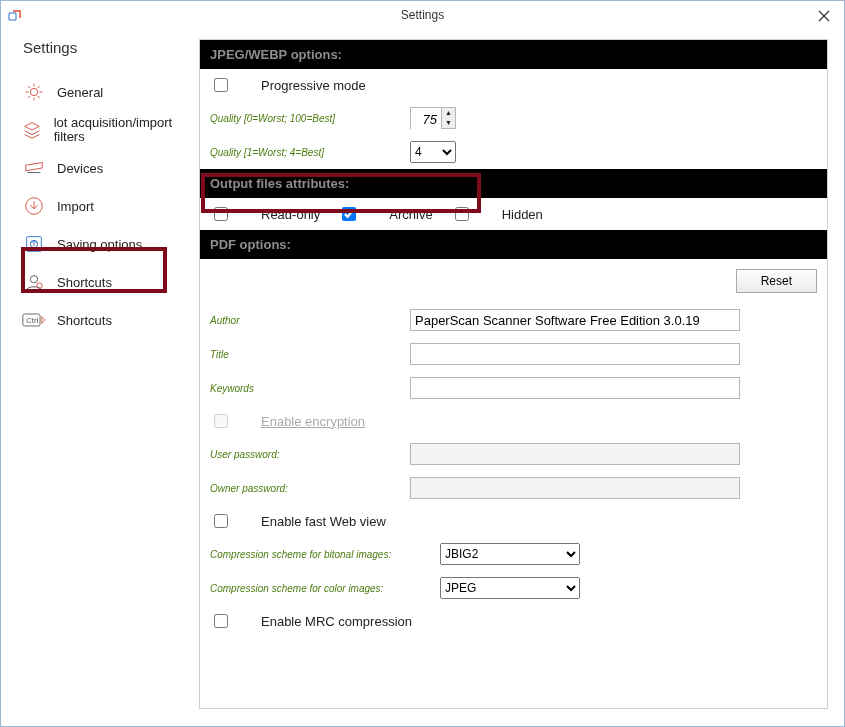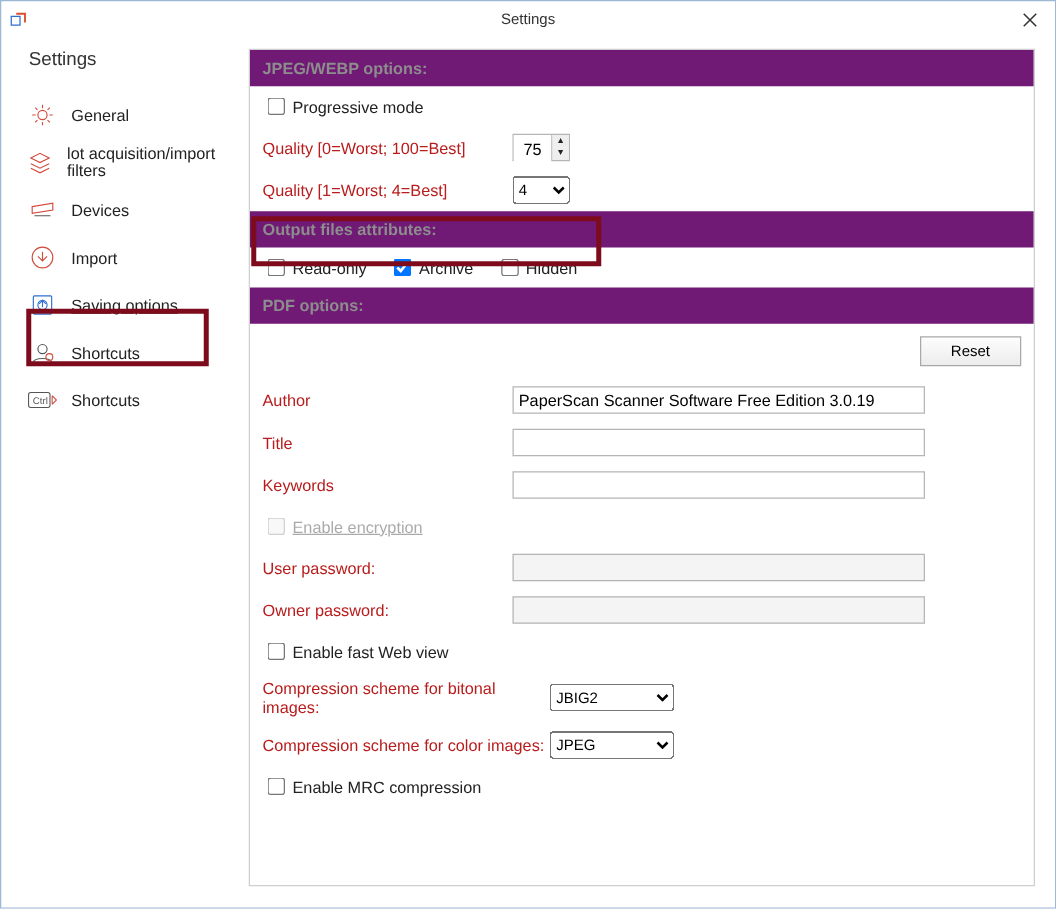--- a/index.html
+++ b/index.html
@@ -12,33 +12,33 @@
   .sidebar { width: 198px; padding: 10px 0 0 14px; }
   .sidebar-title { font-size: 15px; color: #333; margin-bottom: 18px; padding-left: 8px; }
   .nav-item { display: flex; align-items: center; height: 36px; padding: 0 6px; margin: 2px 6px 2px 0; cursor: pointer; }
   .nav-item .icon { width: 26px; display: flex; justify-content: center; margin-right: 10px; }
   .nav-item .label { font-size: 13px; color: #222; }
   .nav-item.active .label { text-decoration: underline; }
   .highlight-box { position: absolute; border: 4px solid #7d0b1c; pointer-events: none; }
 
   .content { flex: 1; padding: 10px 16px 10px 0; position: relative; }
   .scroll { border: 1px solid #cfcfcf; height: 670px; overflow-y: scroll; background: #fff; }
-  .section-head { background: #701a75; font-weight: 600; color: #8d8d8d; padding: 7px 10px; }
+  .section-head { background: #000000; font-weight: 600; color: #8d8d8d; padding: 7px 10px; }
   .row { display: flex; align-items: center; padding: 6px 10px; min-height: 28px; }
-  .row label.text { width: 200px; font-size: 13px; color: #b91c1c; }
+  .row label.text { width: 200px; font-size: 10px; color: #4d7c0f; font-style: italic; }
   input[type=text], input[type=password] { border: 1px solid #b5b5b5; height: 22px; padding: 2px 4px; font-size: 13px; }
   input[type=text].val { width: 330px; }
   input[type=text].pass { width: 330px; background: #f4f4f4; }
-  select.sm { height: 22px; width: 99px; font-size: 12px; }
+  select.sm { height: 22px; width: 140px; font-size: 12px; }
   select.smq { height: 22px; width: 46px; font-size: 12px; }
   .spin { display: inline-flex; align-items: stretch; border: 1px solid #b5b5b5; height: 22px; }
-  .spin input { border: none; width: 30px; text-align: center; padding-left: 4px; font-size: 13px; }
+  .spin input { border: none; width: 30px; text-align: right; padding-left: 4px; font-size: 13px; font-style: italic; }
   .spin .arrows { display: flex; flex-direction: column; border-left: 1px solid #b5b5b5; width: 14px; }
   .spin .arrows div { flex: 1; background: #eee; line-height: 9px; text-align: center; font-size: 7px; cursor: pointer; }
-  .cbx { display: inline-flex; align-items: center; margin-right: 18px; }
+  .cbx { display: inline-flex; align-items: center; margin-right: 18px; gap: 27px; }
   .cbx input { margin-right: 6px; width: 14px; height: 14px; }
   .cbx span { font-size: 13px; }
   .cbx.disabled { color: #aaa; text-decoration: underline; }
   .reset-row { padding: 10px; display: flex; justify-content: flex-end; }
   .btn { border: 1px solid #a8a8a8; background: linear-gradient(#fdfdfd,#ececec); height: 24px; padding: 0 24px; font-size: 12px; cursor: pointer; }
 
   
   .red { stroke: #d34b3d; fill: none; }
   .blue { stroke: #2e6fd0; fill: none; }
   .gray { stroke: #555; fill: none; }

